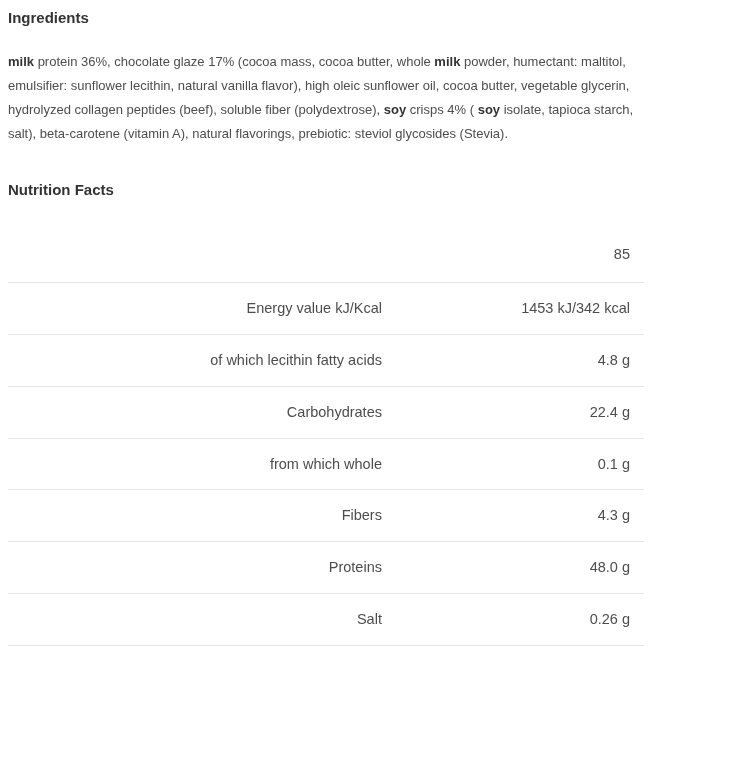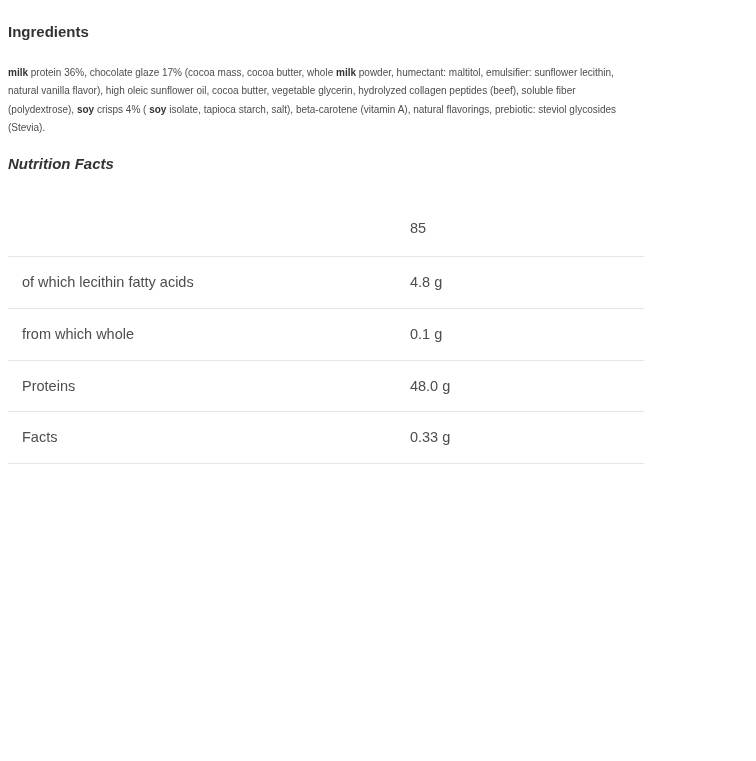--- a/index.html
+++ b/index.html
@@ -10,61 +10,61 @@
   body {
     width: 756px;
     height: 761px;
     font-family: "Liberation Sans", sans-serif;
     color: #4a4a4a;
     -webkit-font-smoothing: antialiased;
   }
   .page {
     box-sizing: border-box;
     width: 652px;
-    padding: 14px 8px;
+    padding: 0 8px;
   }
   h2.section-title {
     font-size: 15px;
     font-weight: bold;
     color: #333333;
     margin: 0;
     padding: 0;
     line-height: 1.3;
   }
   #ingredients-heading {
     padding-top: 8px;
   }
   .ingredients-body {
-    font-size: 10px;
+    font-size: 13px;
     line-height: 1.85;
     color: #4d4d4d;
     margin-top: 22px;
     margin-bottom: 0;
     max-width: 740px;
   }
   .ingredients-body b {
     font-weight: bold;
     color: #333333;
   }
   #nutrition-heading {
-    margin-top: 16px;
-    font-style: italic;
+    margin-top: 34px;
   }
   table.nutrition-table {
     width: 100%;
     border-collapse: collapse;
     margin-top: 24px;
     font-size: 14.5px;
     color: #4d4d4d;
   }
   table.nutrition-table td {
     padding: 16px 14px 16px 14px;
     border-bottom: 1px solid #e6e6e6;
     vertical-align: middle;
     line-height: 1.3;
+    text-align: right;
   }
   table.nutrition-table tr.header-row td {
     border-bottom: 1px solid #e6e6e6;
     padding-top: 22px;
     padding-bottom: 18px;
   }
   table.nutrition-table td.label-col {
     width: 61%;
   }
   table.nutrition-table td.value-col {
@@ -84,32 +84,44 @@
   <p class="ingredients-body"><b>milk</b><span> protein 36%, chocolate glaze 17% (cocoa mass, cocoa butter, whole </span><b>milk</b><span> powder, humectant: maltitol, emulsifier: sunflower lecithin, natural vanilla flavor), high oleic sunflower oil, cocoa butter, vegetable glycerin, hydrolyzed collagen peptides (beef), soluble fiber (polydextrose), </span><b>soy</b><span> crisps 4% ( </span><b>soy</b><span> isolate, tapioca starch, salt), beta-carotene (vitamin A), natural flavorings, prebiotic: steviol glycosides (Stevia).</span></p>
 
   <h2 class="section-title" id="nutrition-heading">Nutrition Facts</h2>
 
   <table class="nutrition-table">
     <tbody>
       <tr class="header-row">
         <td class="label-col"></td>
         <td class="value-col">85</td>
       </tr>
+    <tr>
+          <td class="label-col">Energy value kJ/Kcal</td>
+          <td class="value-col">1453 kJ/342 kcal</td>
+        </tr>
         <tr>
           <td class="label-col">of which lecithin fatty acids</td>
           <td class="value-col">4.8 g</td>
+        </tr>
+        <tr>
+          <td class="label-col">Carbohydrates</td>
+          <td class="value-col">22.4 g</td>
         </tr>
         <tr>
           <td class="label-col">from which whole</td>
           <td class="value-col">0.1 g</td>
         </tr>
         <tr>
+          <td class="label-col">Fibers</td>
+          <td class="value-col">4.3 g</td>
+        </tr>
+        <tr>
           <td class="label-col">Proteins</td>
           <td class="value-col">48.0 g</td>
         </tr>
         <tr>
-          <td class="label-col">Facts</td>
-          <td class="value-col">0.33 g</td>
+          <td class="label-col">Salt</td>
+          <td class="value-col">0.26 g</td>
         </tr>
       </tbody>
   </table>
 
 </div>
 
 </body></html>

